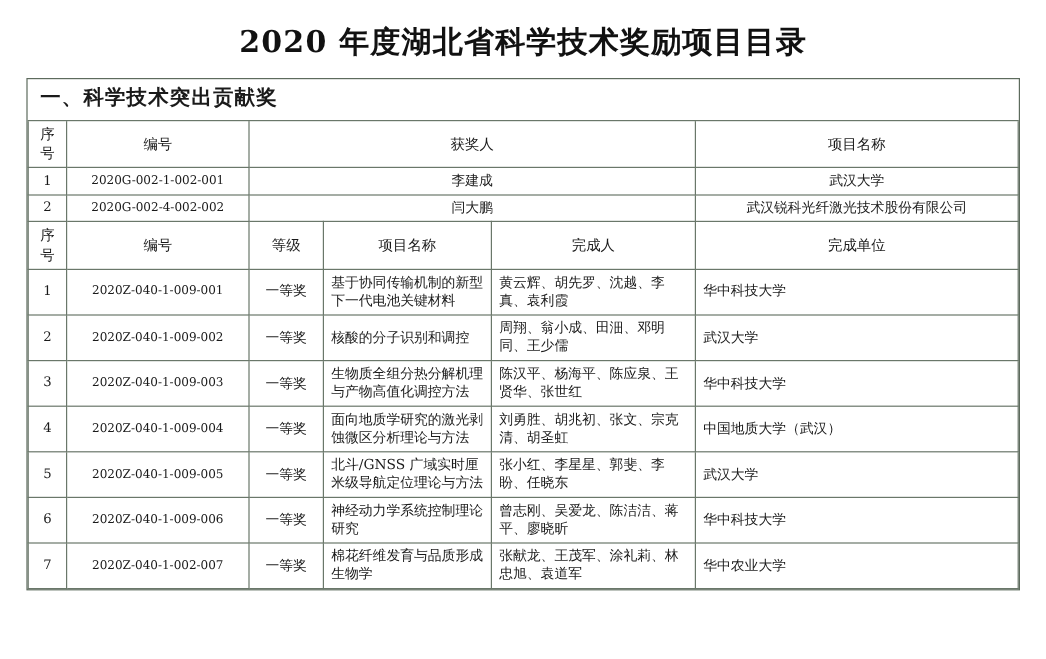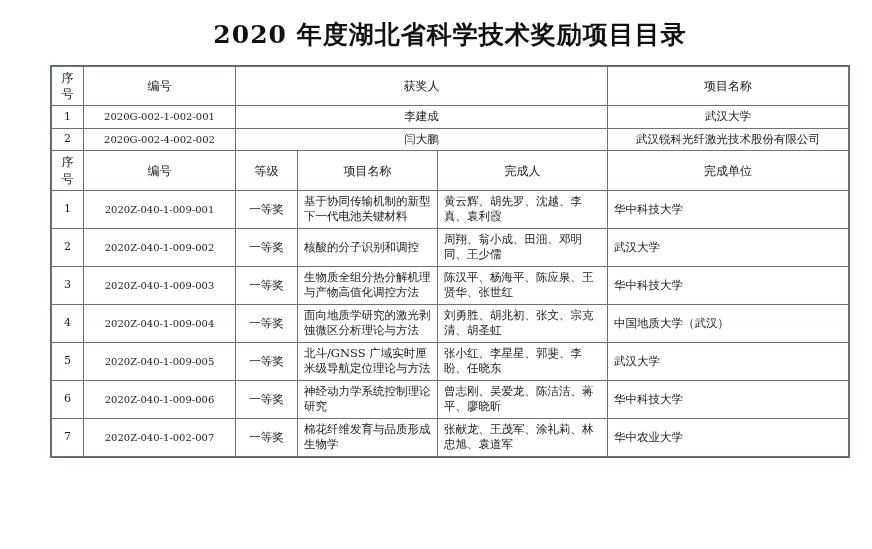--- a/index.html
+++ b/index.html
@@ -12,21 +12,20 @@
     height: 549px;
     font-family: "DejaVu Serif", "Liberation Serif", serif;
     color: #1a1a1a;
     overflow: hidden;
   }
   .page {
     width: 872px;
     height: 421px;
     position: relative;
     box-sizing: border-box;
-    padding-left: 28px;
   }
   .doc-title {
     text-align: center;
     font-size: 25px;
     font-weight: bold;
     letter-spacing: 1px;
     padding-top: 18px;
     padding-bottom: 14px;
     color: #111;
     font-family: "DejaVu Serif", "Liberation Serif", serif;
@@ -88,20 +87,23 @@
       <colgroup>
         <col class="n-seq">
         <col class="n-code">
         <col class="n-grade">
         <col class="n-title">
         <col class="n-people">
         <col class="n-unit">
       </colgroup>
       <tbody>
 
+        <tr class="section-row first">
+          <td colspan="6">一、科学技术突出贡献奖</td>
+        </tr>
 
         <tr class="hdr">
           <td>序号</td>
           <td>编号</td>
           <td colspan="3">获奖人</td>
           <td>项目名称</td>
         </tr>
 
         <tr>
           <td class="c-center num">1</td>

